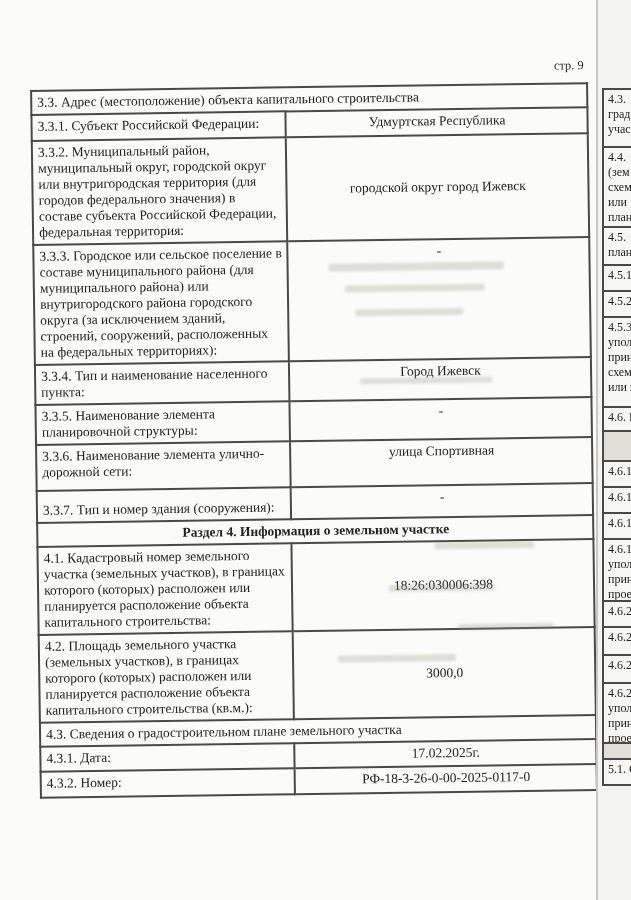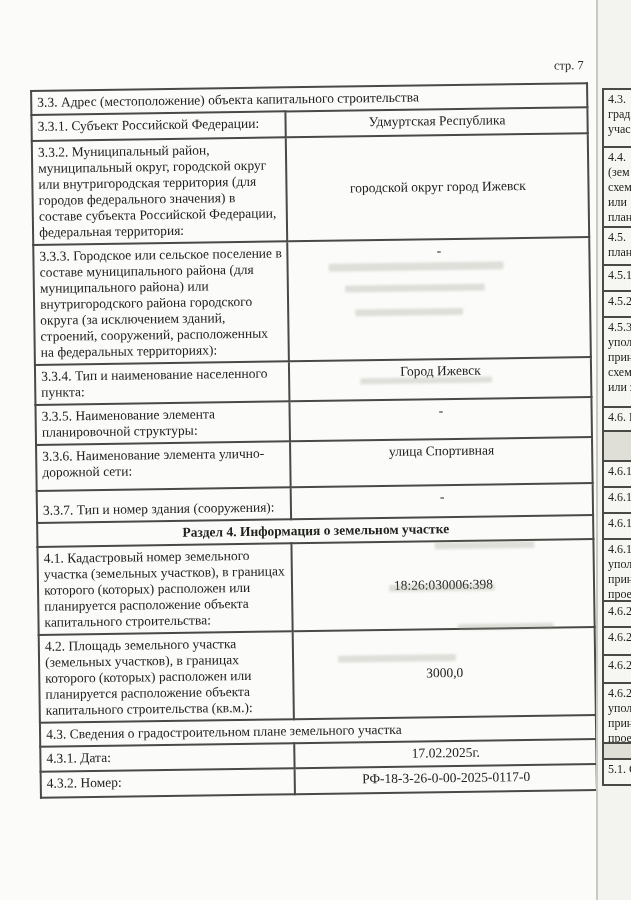--- a/index.html
+++ b/index.html
@@ -60,21 +60,21 @@
     overflow:hidden;
     color:#22221f;
   }
   .strip-row.smudged{background:rgba(168,168,156,0.30);}
 </style>
 </head>
 <body>
 
 <div class="page-rot">
 
-  <div class="page-num">стр. 7</div>
+  <div class="page-num">стр. 9</div>
 
   <table class="doc">
     <colgroup>
         <col style="width:253px">
         <col style="width:301px">
       </colgroup>
     <tbody>
       <tr style="height:24px">
         <td colspan="2" class="span-head">3.3. Адрес (местоположение) объекта капитального строительства</td>
       </tr>

